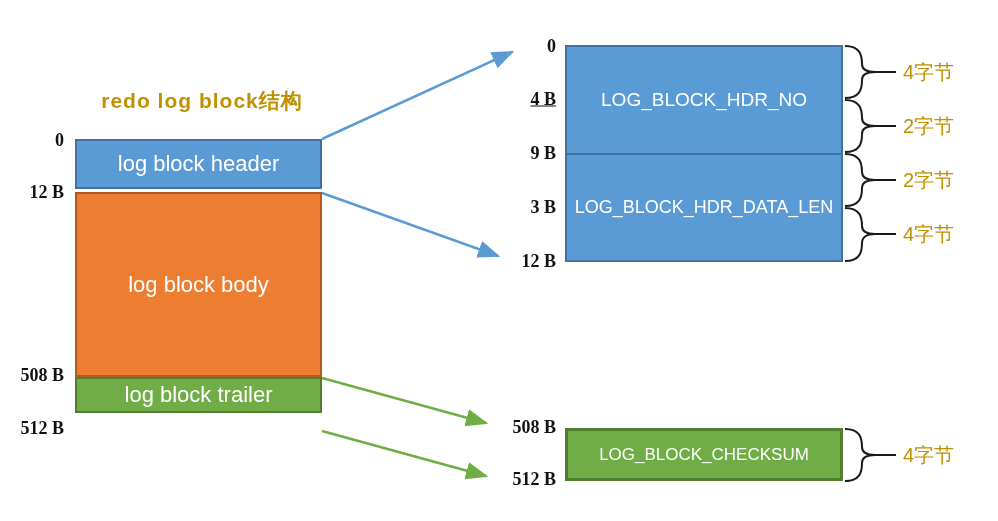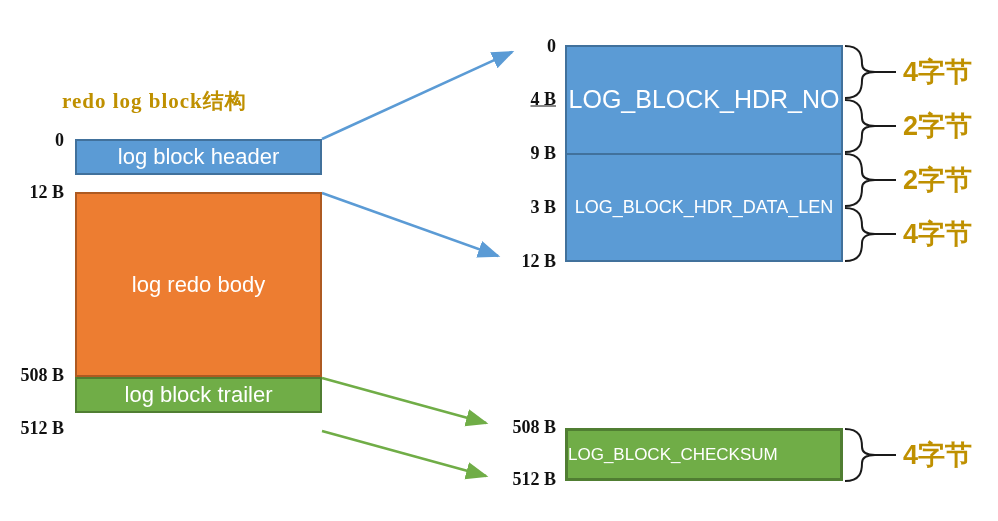--- a/index.html
+++ b/index.html
@@ -17,31 +17,32 @@
     overflow: hidden;
     font-family: "Liberation Sans", sans-serif;
   }
   .overlay {
     position: absolute; left: 0; top: 0;
     width: 998px; height: 521px;
     pointer-events: none;
   }
   .title {
     position: absolute; left: 62px; top: 87px; width: 280px;
-    font-family: Liberation Serif, serif;
+    text-align: center;
+    font-family: Liberation Sans, sans-serif;
     font-weight: bold; font-size: 21px; letter-spacing: 1px;
     color: var(--gold);
     white-space: nowrap;
   }
   .block {
     position: absolute; left: 75px; width: 247px;
     display: flex; align-items: center; justify-content: center;
     color: #ffffff; font-size: 22px;
   }
-  .block-header { top: 139px; height: 36px; background: var(--blue);   border: 2px solid var(--blue-border); }
+  .block-header { top: 139px; height: 50px; background: var(--blue);   border: 2px solid var(--blue-border); }
   .block-body   { top: 192px; height: 185px; background: var(--orange); border: 2px solid var(--orange-border); }
   .block-trailer{ top: 377px; height: 36px; background: var(--green);  border: 2px solid var(--green-border); }
   .offset {
     position: absolute; width: 64px;
     text-align: right;
     font-family: "Liberation Serif", serif;
     font-weight: bold; font-size: 18px; color: #111111;
     transform: translateY(-50%);
     white-space: nowrap;
   }
@@ -53,30 +54,30 @@
     display: flex; flex-direction: column;
   }
   .detail-row {
     flex: 1 1 0;
     background: var(--blue);
     display: flex; align-items: center; justify-content: center;
     color: #ffffff; font-size: 18px;
     border-top: 2px solid var(--blue-border);
     white-space: nowrap;
   }
-  .detail-row:first-child { border-top: none; font-size: 25px; }
+  .detail-row:first-child { border-top: none; font-size: 19px; }
   .checksum-block {
     position: absolute; left: 565px; top: 428px; width: 278px; height: 53px;
     background: var(--green); border: 3px solid var(--green-border);
-    display: flex; align-items: center; justify-content: flex-start;
+    display: flex; align-items: center; justify-content: center;
     color: #ffffff; font-size: 17px; white-space: nowrap;
   }
   .size-label {
     position: absolute; left: 903px;
-    font-weight: bold; font-size: 27px; color: var(--gold);
+    font-weight: normal; font-size: 20px; color: var(--gold);
     transform: translateY(-50%);
     white-space: nowrap;
     text-align: center;
   }
 </style>
 </head>
 <body>
 
 <div class="canvas">
 
@@ -106,21 +107,21 @@
 
   <div class="offset ov-off" style="top:140px;">0</div>
   <div class="offset ov-off" style="top:192px;">12 B</div>
   <div class="offset ov-off" style="top:375px;">508 B</div>
   <div class="offset ov-off" style="top:428px;">512 B</div>
 
   <div class="block block-header">
     <span>log block header</span>
   </div>
   <div class="block block-body">
-    <span>log redo body</span>
+    <span>log block body</span>
   </div>
   <div class="block block-trailer">
     <span>log block trailer</span>
   </div>
 
   <div class="offset det-off" style="top:46px;">0</div>
   <div class="offset det-off" style="top:99px;text-decoration:underline;">4 B</div>
   <div class="offset det-off" style="top:153px;">9 B</div>
   <div class="offset det-off" style="top:207px;">3 B</div>
   <div class="offset det-off" style="top:261px;">12 B</div>

